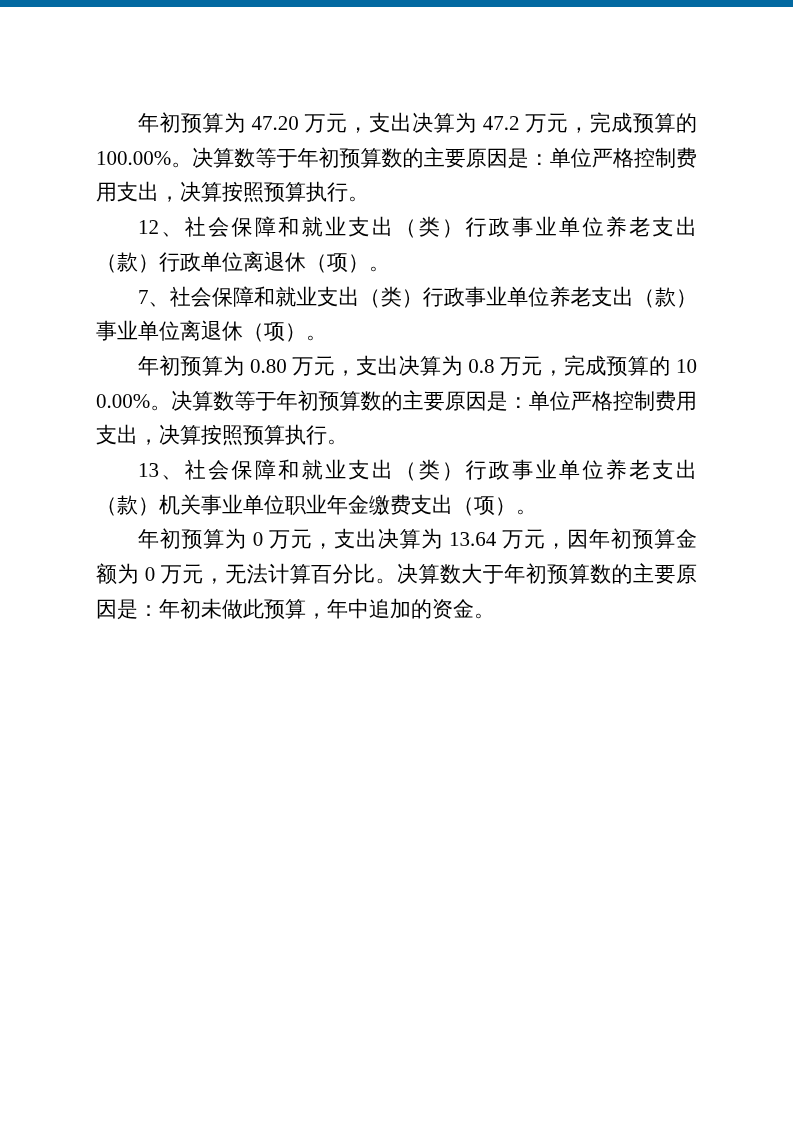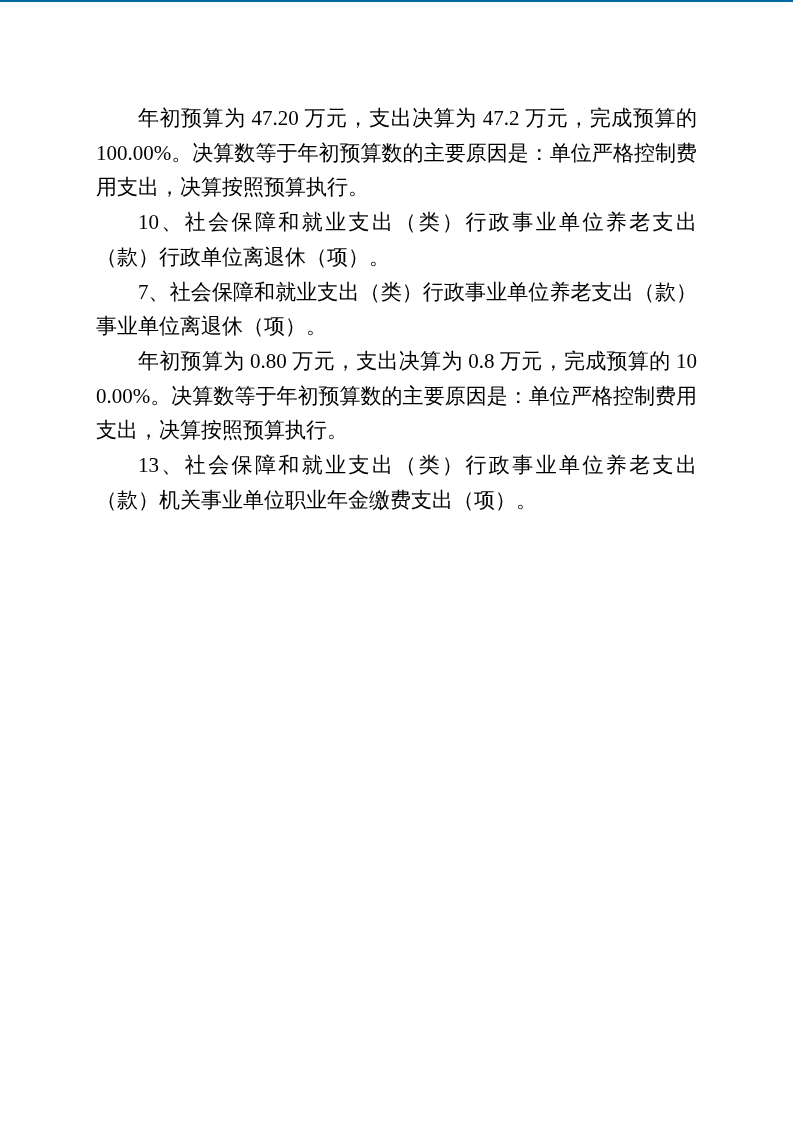--- a/index.html
+++ b/index.html
@@ -8,21 +8,21 @@
     background: #ffffff;
   }
   .page {
     position: relative;
     width: 793px;
     height: 1122px;
     margin: 0 auto;
     background: #ffffff;
     overflow: hidden;
     box-sizing: border-box;
-    border-top: 2px solid #0369a1;
+    border-top: 7px solid #0369a1;
   }
   .content {
     position: absolute;
     left: 96px;
     top: 99px;
     width: 601px;
     color: #000000;
     font-family: "Liberation Serif", "DejaVu Serif", serif;
     font-size: 21px;
     line-height: 34.7px;
@@ -35,18 +35,19 @@
     text-indent: 2em;
     word-break: break-all;
   }
 </style>
 </head>
 <body>
 
 <div class="page">
   <div class="content">
     <p>年初预算为 47.20 万元，支出决算为 47.2 万元，完成预算的 100.00%。决算数等于年初预算数的主要原因是：单位严格控制费用支出，决算按照预算执行。</p>
-    <p>10、社会保障和就业支出（类）行政事业单位养老支出（款）行政单位离退休（项）。</p>
+    <p>12、社会保障和就业支出（类）行政事业单位养老支出（款）行政单位离退休（项）。</p>
     <p>7、社会保障和就业支出（类）行政事业单位养老支出（款）事业单位离退休（项）。</p>
     <p>年初预算为 0.80 万元，支出决算为 0.8 万元，完成预算的 100.00%。决算数等于年初预算数的主要原因是：单位严格控制费用支出，决算按照预算执行。</p>
     <p>13、社会保障和就业支出（类）行政事业单位养老支出（款）机关事业单位职业年金缴费支出（项）。</p>
+    <p>年初预算为 0 万元，支出决算为 13.64 万元，因年初预算金额为 0 万元，无法计算百分比。决算数大于年初预算数的主要原因是：年初未做此预算，年中追加的资金。</p>
   </div>
 </div>
 
 </body></html>

